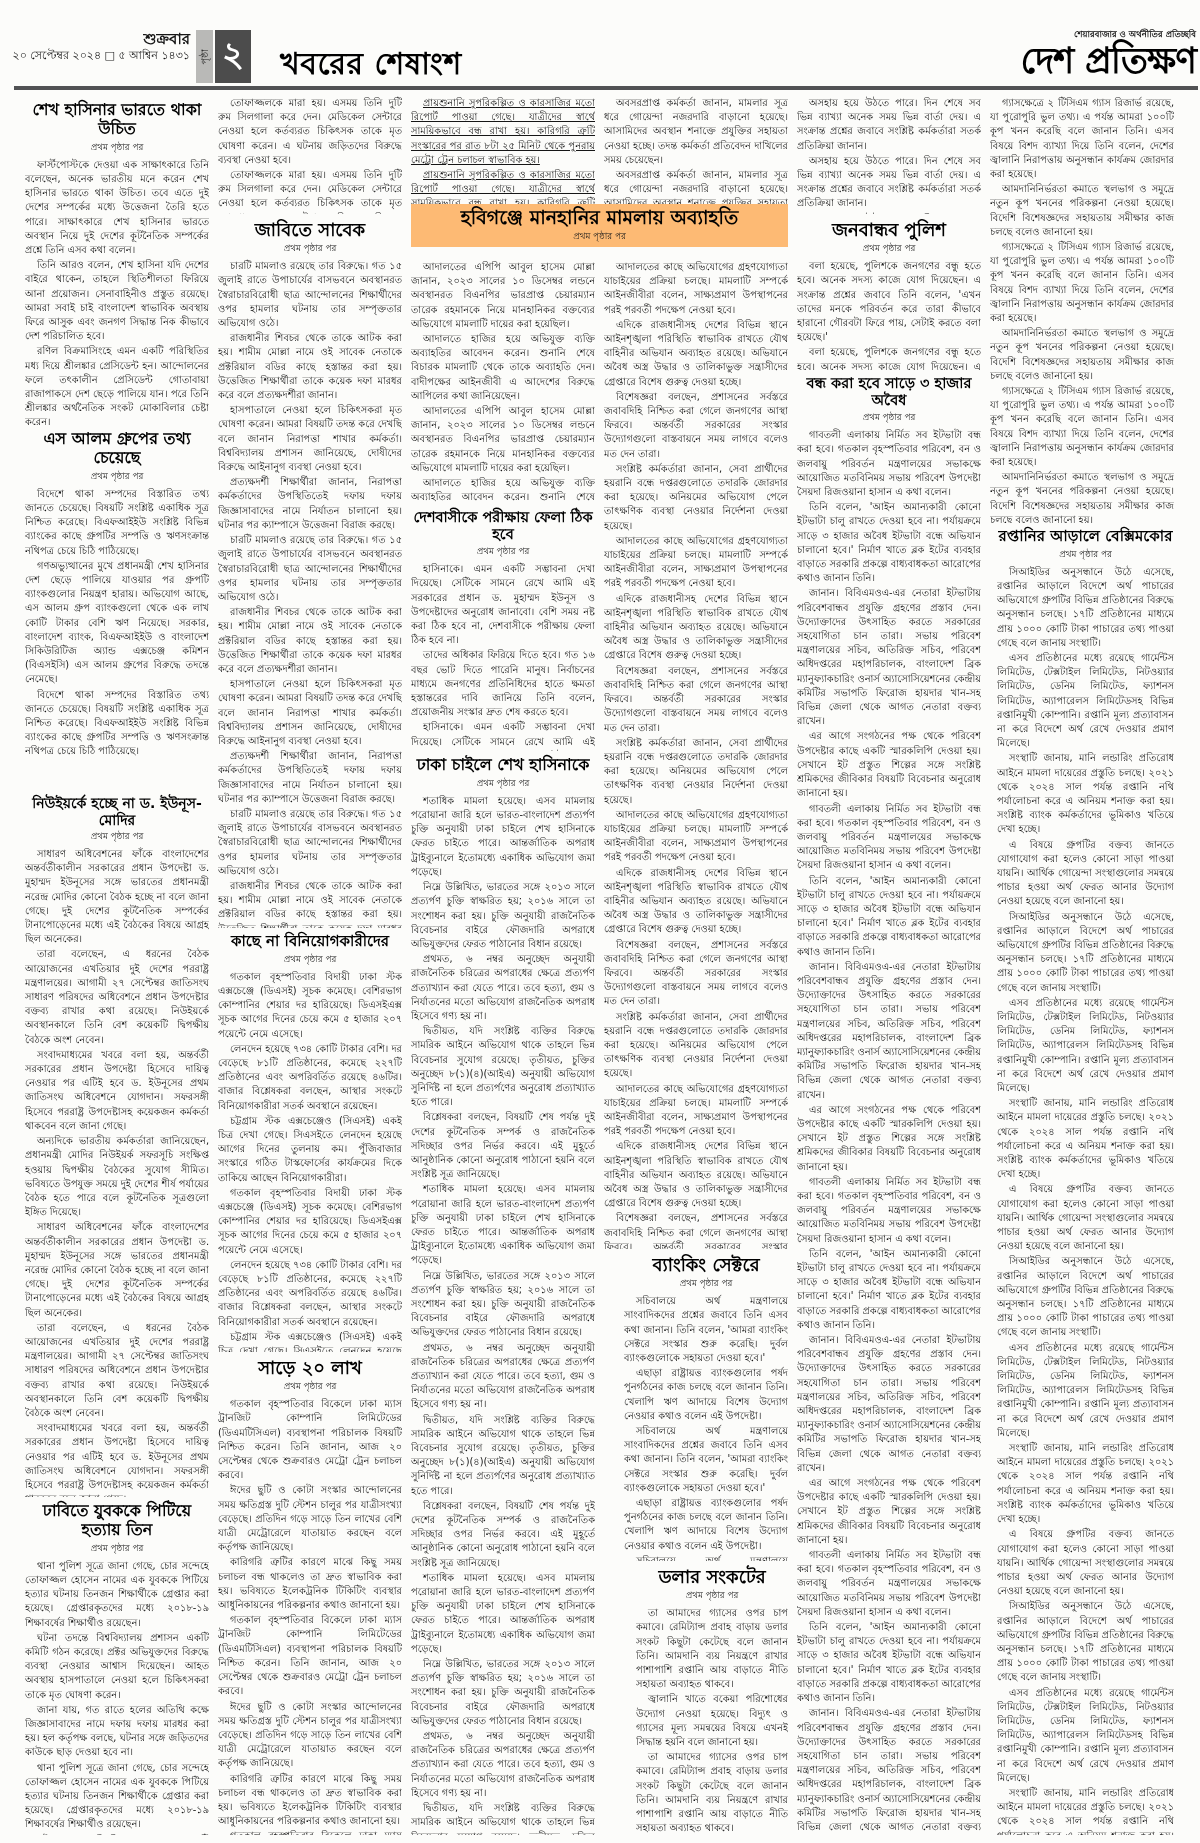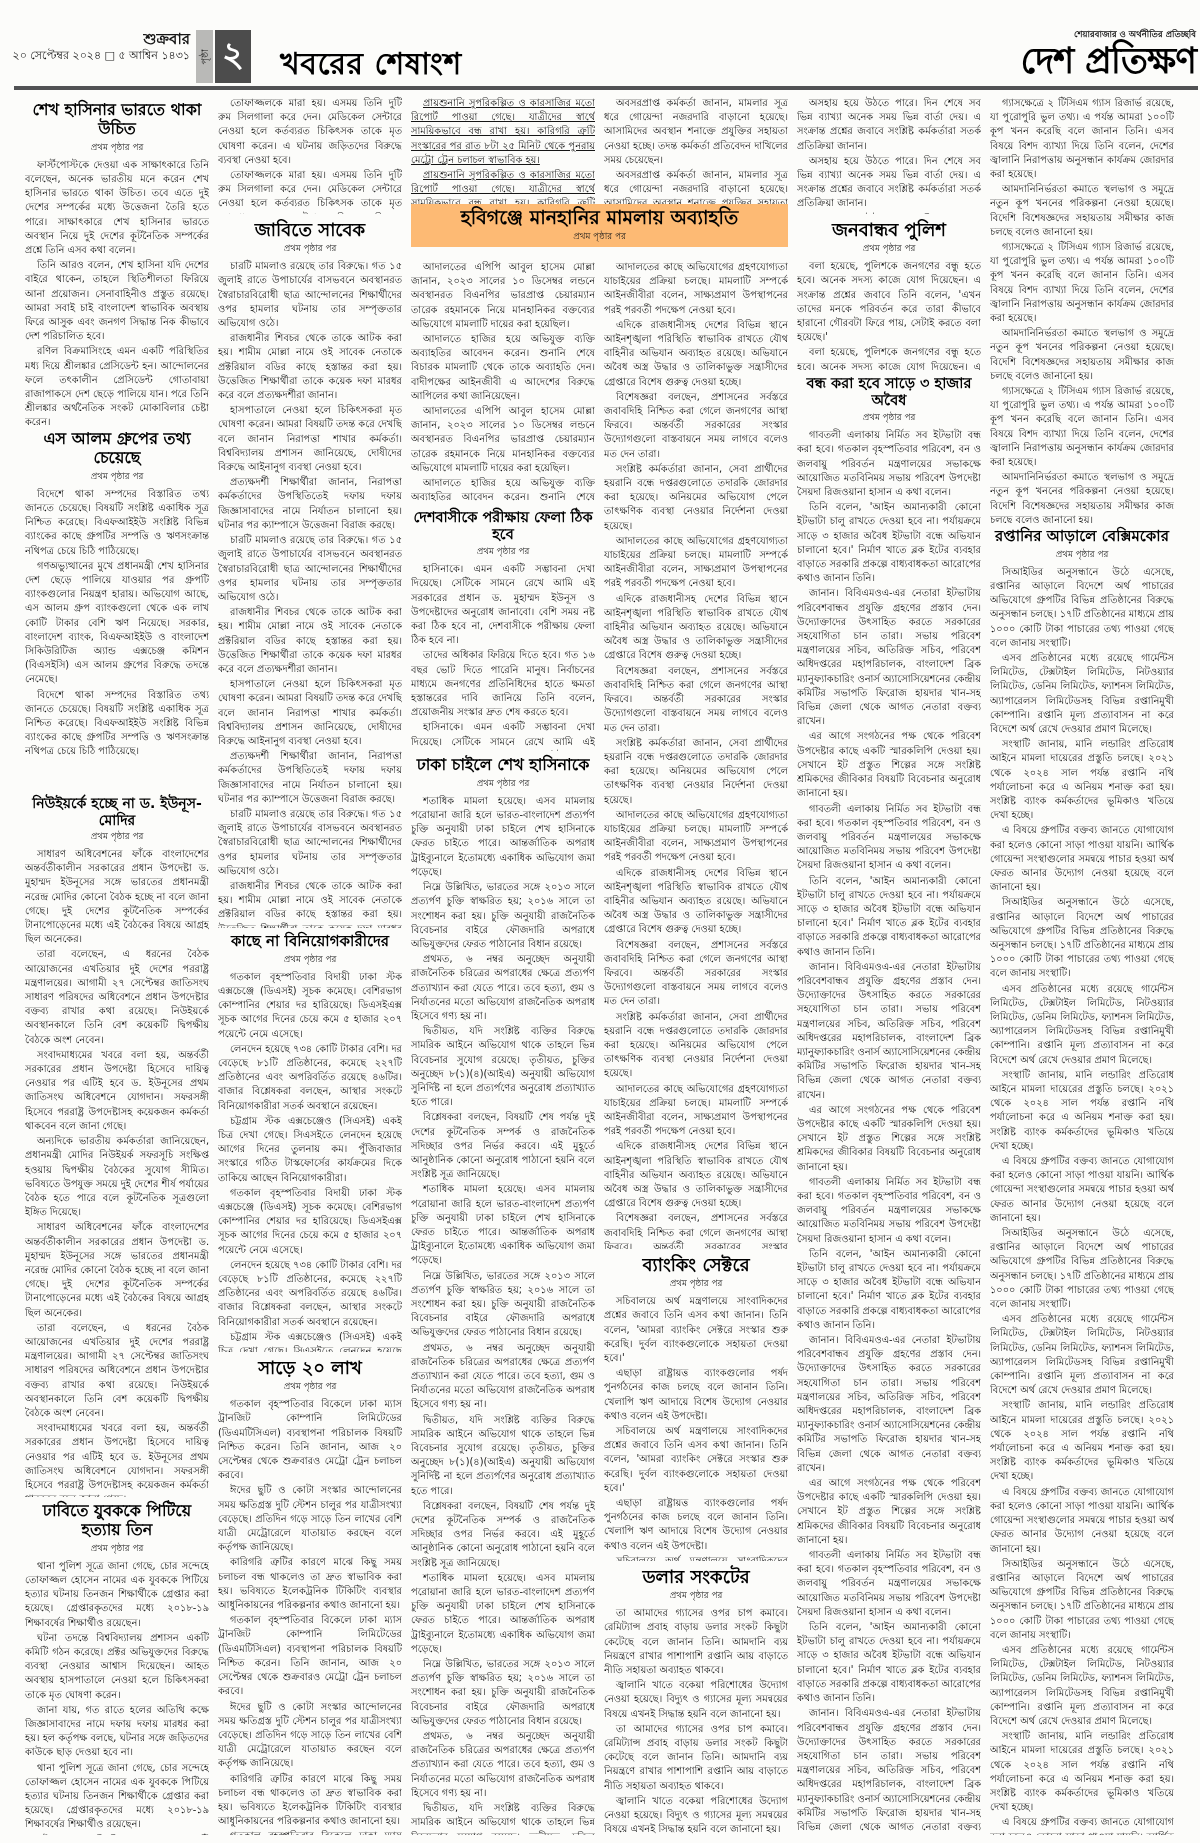--- a/index.html
+++ b/index.html
@@ -215,32 +215,32 @@
             <p>সংশ্লিষ্ট কর্মকর্তারা জানান, সেবা প্রার্থীদের হয়রানি বন্ধে দপ্তরগুলোতে তদারকি জোরদার করা হয়েছে। অনিয়মের অভিযোগ পেলে তাৎক্ষণিক ব্যবস্থা নেওয়ার নির্দেশনা দেওয়া হয়েছে।</p>
             <p>আদালতের কাছে অভিযোগের গ্রহণযোগ্যতা যাচাইয়ের প্রক্রিয়া চলছে। মামলাটি সম্পর্কে আইনজীবীরা বলেন, সাক্ষ্যপ্রমাণ উপস্থাপনের পরই পরবর্তী পদক্ষেপ নেওয়া হবে।</p>
             <p>এদিকে রাজধানীসহ দেশের বিভিন্ন স্থানে আইনশৃঙ্খলা পরিস্থিতি স্বাভাবিক রাখতে যৌথ বাহিনীর অভিযান অব্যাহত রয়েছে। অভিযানে অবৈধ অস্ত্র উদ্ধার ও তালিকাভুক্ত সন্ত্রাসীদের গ্রেপ্তারে বিশেষ গুরুত্ব দেওয়া হচ্ছে।</p>
             <p>বিশেষজ্ঞরা বলছেন, প্রশাসনের সর্বস্তরে জবাবদিহি নিশ্চিত করা গেলে জনগণের আস্থা ফিরবে। অন্তর্বর্তী সরকারের সংস্কার উদ্যোগগুলো বাস্তবায়নে সময় লাগবে বলেও মত দেন তারা।</p>
             <p>সংশ্লিষ্ট কর্মকর্তারা জানান, সেবা প্রার্থীদের হয়রানি বন্ধে দপ্তরগুলোতে তদারকি জোরদার করা হয়েছে। অনিয়মের অভিযোগ পেলে তাৎক্ষণিক ব্যবস্থা নেওয়ার নির্দেশনা দেওয়া হয়েছে।</p>
             <p>আদালতের কাছে অভিযোগের গ্রহণযোগ্যতা যাচাইয়ের প্রক্রিয়া চলছে। মামলাটি সম্পর্কে আইনজীবীরা বলেন, সাক্ষ্যপ্রমাণ উপস্থাপনের পরই পরবর্তী পদক্ষেপ নেওয়া হবে।</p>
             <p>এদিকে রাজধানীসহ দেশের বিভিন্ন স্থানে আইনশৃঙ্খলা পরিস্থিতি স্বাভাবিক রাখতে যৌথ বাহিনীর অভিযান অব্যাহত রয়েছে। অভিযানে অবৈধ অস্ত্র উদ্ধার ও তালিকাভুক্ত সন্ত্রাসীদের গ্রেপ্তারে বিশেষ গুরুত্ব দেওয়া হচ্ছে।</p>
             <p>বিশেষজ্ঞরা বলছেন, প্রশাসনের সর্বস্তরে জবাবদিহি নিশ্চিত করা গেলে জনগণের আস্থা ফিরবে। অন্তর্বর্তী সরকারের সংস্কার উদ্যোগগুলো বাস্তবায়নে সময় লাগবে বলেও মত দেন তারা।</p>
           </div>
         </div>
-        <div class="block" style="height: 312px;">
+        <div class="block" style="height: 312px; margin-left: 20px;">
           <h2 class="headline" style="font-size: 18px;">ব্যাংকিং সেক্টরে</h2>
           <div class="contline">প্রথম পৃষ্ঠার পর</div>
           <div class="bodytext">
             <p>সচিবালয়ে অর্থ মন্ত্রণালয়ে সাংবাদিকদের প্রশ্নের জবাবে তিনি এসব কথা জানান। তিনি বলেন, 'আমরা ব্যাংকিং সেক্টরে সংস্কার শুরু করেছি। দুর্বল ব্যাংকগুলোকে সহায়তা দেওয়া হবে।'</p>
             <p>এছাড়া রাষ্ট্রায়ত্ত ব্যাংকগুলোর পর্ষদ পুনর্গঠনের কাজ চলছে বলে জানান তিনি। খেলাপি ঋণ আদায়ে বিশেষ উদ্যোগ নেওয়ার কথাও বলেন এই উপদেষ্টা।</p>
             <p>সচিবালয়ে অর্থ মন্ত্রণালয়ে সাংবাদিকদের প্রশ্নের জবাবে তিনি এসব কথা জানান। তিনি বলেন, 'আমরা ব্যাংকিং সেক্টরে সংস্কার শুরু করেছি। দুর্বল ব্যাংকগুলোকে সহায়তা দেওয়া হবে।'</p>
             <p>এছাড়া রাষ্ট্রায়ত্ত ব্যাংকগুলোর পর্ষদ পুনর্গঠনের কাজ চলছে বলে জানান তিনি। খেলাপি ঋণ আদায়ে বিশেষ উদ্যোগ নেওয়ার কথাও বলেন এই উপদেষ্টা।</p>
             <p>সচিবালয়ে অর্থ মন্ত্রণালয়ে সাংবাদিকদের প্রশ্নের জবাবে তিনি এসব কথা জানান। তিনি বলেন, 'আমরা ব্যাংকিং সেক্টরে সংস্কার শুরু করেছি। দুর্বল ব্যাংকগুলোকে সহায়তা দেওয়া হবে।'</p>
           </div>
         </div>
-        <div class="block" style="height: 274px;">
+        <div class="block" style="height: 274px; margin-left: 32px;">
           <h2 class="headline" style="font-size: 18px;">ডলার সংকটের</h2>
           <div class="contline">প্রথম পৃষ্ঠার পর</div>
           <div class="bodytext">
             <p>তা আমাদের গ্যাসের ওপর চাপ কমাবে। রেমিট্যান্স প্রবাহ বাড়ায় ডলার সংকট কিছুটা কেটেছে বলে জানান তিনি। আমদানি ব্যয় নিয়ন্ত্রণে রাখার পাশাপাশি রপ্তানি আয় বাড়াতে নীতি সহায়তা অব্যাহত থাকবে।</p>
             <p>জ্বালানি খাতে বকেয়া পরিশোধের উদ্যোগ নেওয়া হয়েছে। বিদ্যুৎ ও গ্যাসের মূল্য সমন্বয়ের বিষয়ে এখনই সিদ্ধান্ত হয়নি বলে জানানো হয়।</p>
             <p>তা আমাদের গ্যাসের ওপর চাপ কমাবে। রেমিট্যান্স প্রবাহ বাড়ায় ডলার সংকট কিছুটা কেটেছে বলে জানান তিনি। আমদানি ব্যয় নিয়ন্ত্রণে রাখার পাশাপাশি রপ্তানি আয় বাড়াতে নীতি সহায়তা অব্যাহত থাকবে।</p>
             <p>জ্বালানি খাতে বকেয়া পরিশোধের উদ্যোগ নেওয়া হয়েছে। বিদ্যুৎ ও গ্যাসের মূল্য সমন্বয়ের বিষয়ে এখনই সিদ্ধান্ত হয়নি বলে জানানো হয়।</p>
           </div>
         </div>
       </div>
@@ -286,21 +286,21 @@
         <div class="block" style="height: 427px;">
           <div class="bodytext">
             <p>গ্যাসক্ষেত্রে ২ টিসিএম গ্যাস রিজার্ভ রয়েছে, যা পুরোপুরি ভুল তথ্য। এ পর্যন্ত আমরা ১০০টি কূপ খনন করেছি বলে জানান তিনি। এসব বিষয়ে বিশদ ব্যাখ্যা দিয়ে তিনি বলেন, দেশের জ্বালানি নিরাপত্তায় অনুসন্ধান কার্যক্রম জোরদার করা হয়েছে।</p>
             <p>আমদানিনির্ভরতা কমাতে স্থলভাগ ও সমুদ্রে নতুন কূপ খননের পরিকল্পনা নেওয়া হয়েছে। বিদেশি বিশেষজ্ঞদের সহায়তায় সমীক্ষার কাজ চলছে বলেও জানানো হয়।</p>
             <p>গ্যাসক্ষেত্রে ২ টিসিএম গ্যাস রিজার্ভ রয়েছে, যা পুরোপুরি ভুল তথ্য। এ পর্যন্ত আমরা ১০০টি কূপ খনন করেছি বলে জানান তিনি। এসব বিষয়ে বিশদ ব্যাখ্যা দিয়ে তিনি বলেন, দেশের জ্বালানি নিরাপত্তায় অনুসন্ধান কার্যক্রম জোরদার করা হয়েছে।</p>
             <p>আমদানিনির্ভরতা কমাতে স্থলভাগ ও সমুদ্রে নতুন কূপ খননের পরিকল্পনা নেওয়া হয়েছে। বিদেশি বিশেষজ্ঞদের সহায়তায় সমীক্ষার কাজ চলছে বলেও জানানো হয়।</p>
             <p>গ্যাসক্ষেত্রে ২ টিসিএম গ্যাস রিজার্ভ রয়েছে, যা পুরোপুরি ভুল তথ্য। এ পর্যন্ত আমরা ১০০টি কূপ খনন করেছি বলে জানান তিনি। এসব বিষয়ে বিশদ ব্যাখ্যা দিয়ে তিনি বলেন, দেশের জ্বালানি নিরাপত্তায় অনুসন্ধান কার্যক্রম জোরদার করা হয়েছে।</p>
             <p>আমদানিনির্ভরতা কমাতে স্থলভাগ ও সমুদ্রে নতুন কূপ খননের পরিকল্পনা নেওয়া হয়েছে। বিদেশি বিশেষজ্ঞদের সহায়তায় সমীক্ষার কাজ চলছে বলেও জানানো হয়।</p>
           </div>
         </div>
-        <div class="block" style="height: 1312px;">
+        <div class="block" style="height: 1312px; margin-left: 7px;">
           <h2 class="headline" style="font-size: 15px;">রপ্তানির আড়ালে বেক্সিমকোর</h2>
           <div class="contline">প্রথম পৃষ্ঠার পর</div>
           <div class="bodytext">
             <p>সিআইডির অনুসন্ধানে উঠে এসেছে, রপ্তানির আড়ালে বিদেশে অর্থ পাচারের অভিযোগে গ্রুপটির বিভিন্ন প্রতিষ্ঠানের বিরুদ্ধে অনুসন্ধান চলছে। ১৭টি প্রতিষ্ঠানের মাধ্যমে প্রায় ১০০০ কোটি টাকা পাচারের তথ্য পাওয়া গেছে বলে জানায় সংস্থাটি।</p>
             <p>এসব প্রতিষ্ঠানের মধ্যে রয়েছে গার্মেন্টস লিমিটেড, টেক্সটাইল লিমিটেড, নিটওয়্যার লিমিটেড, ডেনিম লিমিটেড, ফ্যাশনস লিমিটেড, অ্যাপারেলস লিমিটেডসহ বিভিন্ন রপ্তানিমুখী কোম্পানি। রপ্তানি মূল্য প্রত্যাবাসন না করে বিদেশে অর্থ রেখে দেওয়ার প্রমাণ মিলেছে।</p>
             <p>সংস্থাটি জানায়, মানি লন্ডারিং প্রতিরোধ আইনে মামলা দায়েরের প্রস্তুতি চলছে। ২০২১ থেকে ২০২৪ সাল পর্যন্ত রপ্তানি নথি পর্যালোচনা করে এ অনিয়ম শনাক্ত করা হয়। সংশ্লিষ্ট ব্যাংক কর্মকর্তাদের ভূমিকাও খতিয়ে দেখা হচ্ছে।</p>
             <p>এ বিষয়ে গ্রুপটির বক্তব্য জানতে যোগাযোগ করা হলেও কোনো সাড়া পাওয়া যায়নি। আর্থিক গোয়েন্দা সংস্থাগুলোর সমন্বয়ে পাচার হওয়া অর্থ ফেরত আনার উদ্যোগ নেওয়া হয়েছে বলে জানানো হয়।</p>
             <p>সিআইডির অনুসন্ধানে উঠে এসেছে, রপ্তানির আড়ালে বিদেশে অর্থ পাচারের অভিযোগে গ্রুপটির বিভিন্ন প্রতিষ্ঠানের বিরুদ্ধে অনুসন্ধান চলছে। ১৭টি প্রতিষ্ঠানের মাধ্যমে প্রায় ১০০০ কোটি টাকা পাচারের তথ্য পাওয়া গেছে বলে জানায় সংস্থাটি।</p>
             <p>এসব প্রতিষ্ঠানের মধ্যে রয়েছে গার্মেন্টস লিমিটেড, টেক্সটাইল লিমিটেড, নিটওয়্যার লিমিটেড, ডেনিম লিমিটেড, ফ্যাশনস লিমিটেড, অ্যাপারেলস লিমিটেডসহ বিভিন্ন রপ্তানিমুখী কোম্পানি। রপ্তানি মূল্য প্রত্যাবাসন না করে বিদেশে অর্থ রেখে দেওয়ার প্রমাণ মিলেছে।</p>
             <p>সংস্থাটি জানায়, মানি লন্ডারিং প্রতিরোধ আইনে মামলা দায়েরের প্রস্তুতি চলছে। ২০২১ থেকে ২০২৪ সাল পর্যন্ত রপ্তানি নথি পর্যালোচনা করে এ অনিয়ম শনাক্ত করা হয়। সংশ্লিষ্ট ব্যাংক কর্মকর্তাদের ভূমিকাও খতিয়ে দেখা হচ্ছে।</p>

